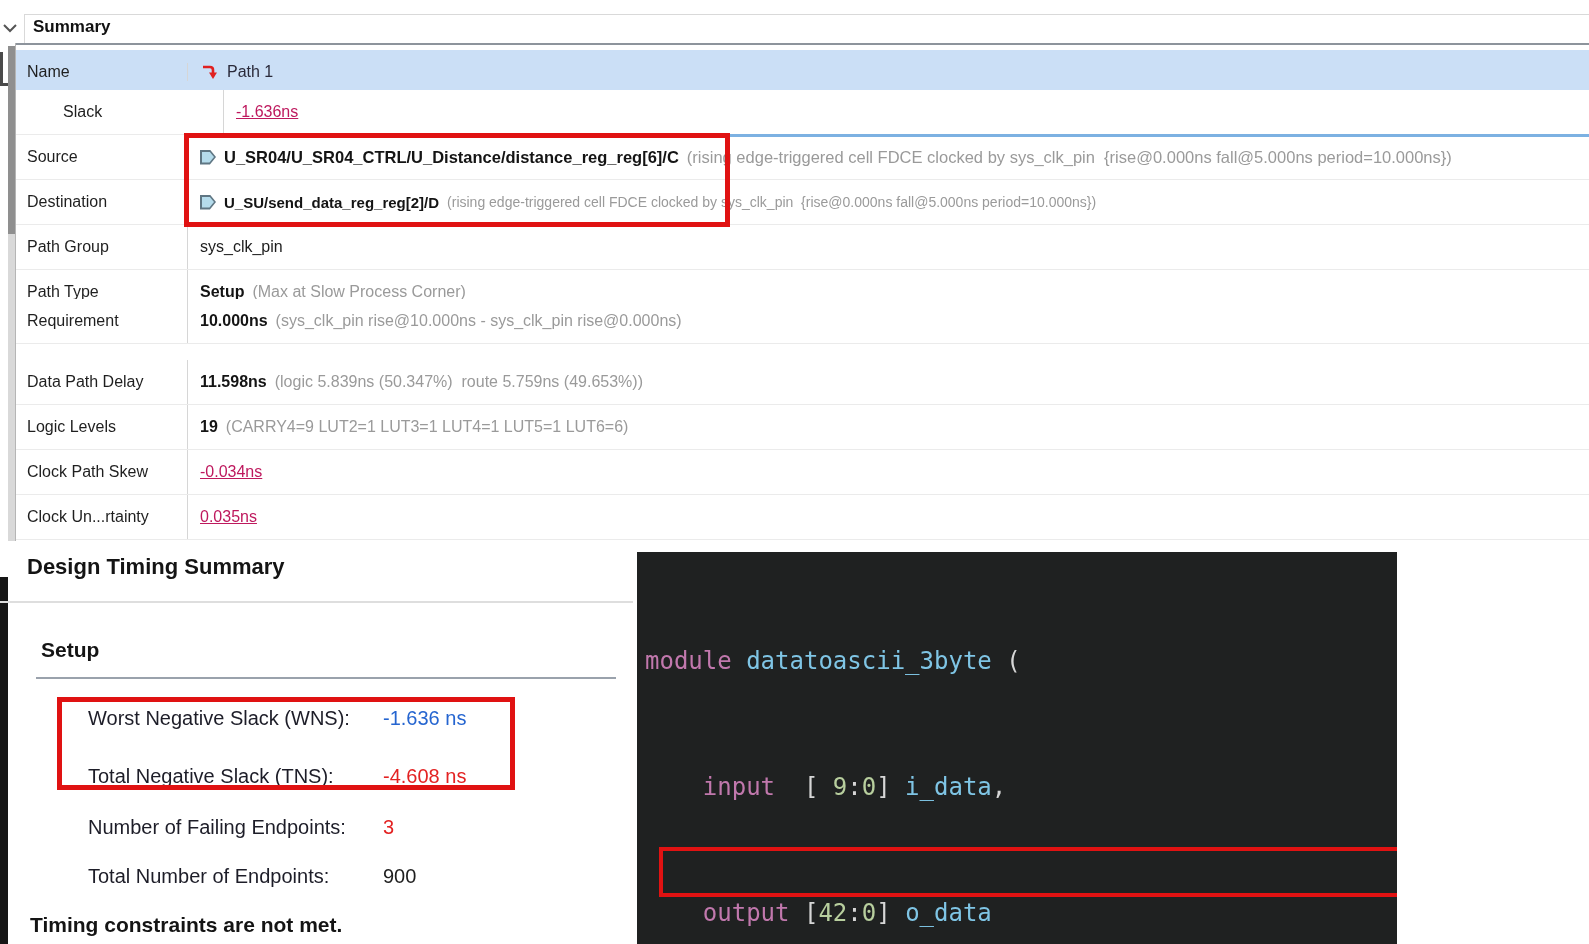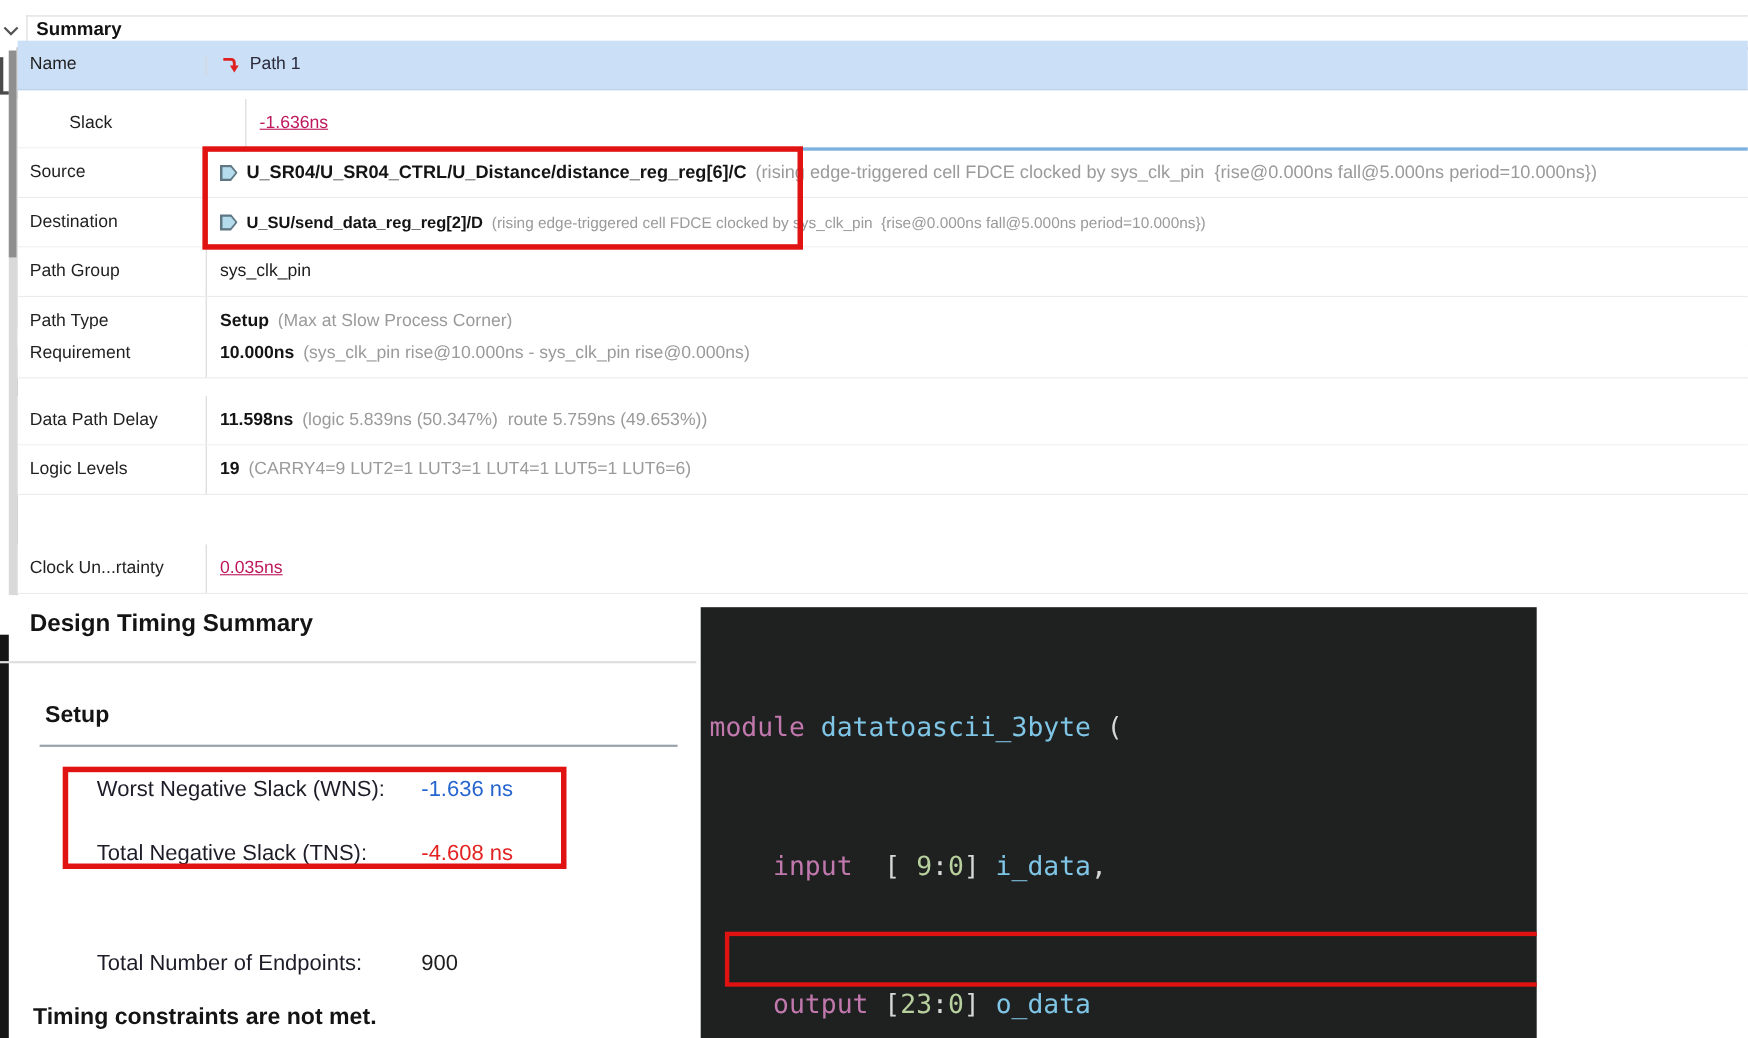--- a/index.html
+++ b/index.html
@@ -68,21 +68,21 @@
   <div class="sum-title">Summary</div>
 
   <div class="mark-v"></div>
   <div class="mark-h"></div>
 
   <div class="tbl-topline"></div>
   <div class="tbl-leftline"></div>
   <div class="scroll-track"></div>
   <div class="scroll-thumb"></div>
 
-  <div class="srow sel" style="top:37px;align-items:center;">
+  <div class="srow sel" style="top:50px;align-items:center;">
     <div class="slabel">Name</div>
     <div class="sval">
       <svg width="19" height="18" viewBox="0 0 19 18">
         <path d="M3 4 H10 Q13 4 13 7 V10" fill="none" stroke="#e02020" stroke-width="2.6"></path>
         <polygon points="9,9.5 17,9.5 13,16" fill="#e02020"></polygon>
       </svg>
       <span class="namev">Path 1</span>
     </div>
   </div>
 
@@ -149,20 +149,26 @@
   </div>
 
   <div class="srow" style="top:405px;">
     <div class="slabel">Logic Levels</div>
     <div class="sval">
       <span class="b">19</span>
       <span class="g">(CARRY4=9 LUT2=1 LUT3=1 LUT4=1 LUT5=1 LUT6=6)</span>
     </div>
   </div>
 
+  <div class="srow" style="top:450px;">
+    <div class="slabel">Clock Path Skew</div>
+    <div class="sval">
+        <span class="lnk">-0.034ns</span>
+      </div>
+  </div>
 
   <div class="srow" style="top:495px;">
     <div class="slabel">Clock Un...rtainty</div>
     <div class="sval">
         <span class="lnk">0.035ns</span>
       </div>
   </div>
 
   <div class="blueline" style="left:729px;top:134px;width:860px;height:3px;"></div>
   <div class="redbox" style="left:184px;top:133px;width:546px;height:94px;"></div>
@@ -175,34 +181,38 @@
     <div class="setup-u"></div>
 
     <div class="mrow" style="top:153px;">
       <span class="mlabel">Worst Negative Slack (WNS):</span>
       <span class="mval-blue">-1.636 ns</span>
     </div>
     <div class="mrow" style="top:211px;">
       <span class="mlabel">Total Negative Slack (TNS):</span>
       <span class="mval-red">-4.608 ns</span>
     </div>
+    <div class="mrow" style="top:262px;">
+      <span class="mlabel">Number of Failing Endpoints:</span>
+      <span class="mval-red">3</span>
+    </div>
     <div class="mrow" style="top:311px;">
       <span class="mlabel">Total Number of Endpoints:</span>
       <span class="mval-black">900</span>
     </div>
 
     <div class="redbox" style="left:57px;top:145px;width:458px;height:93px;"></div>
     <div class="dts-footer">Timing constraints are not met.</div>
   </div>
 
   <div class="code">
     <div class="codepre">
       <div class="code-line"><span class="tok-kw">module</span><span class="tok-pl"> </span><span class="tok-id">datatoascii_3byte</span><span class="tok-pl"> (</span></div>
       <div class="code-line"><span class="tok-pl">    </span><span class="tok-kw">input</span><span class="tok-pl">  [ </span><span class="tok-num">9</span><span class="tok-pl">:</span><span class="tok-num">0</span><span class="tok-pl">] </span><span class="tok-id">i_data</span><span class="tok-pl">,</span></div>
-      <div class="code-line"><span class="tok-pl">    </span><span class="tok-kw">output</span><span class="tok-pl"> [</span><span class="tok-num">23</span><span class="tok-pl">:</span><span class="tok-num">0</span><span class="tok-pl">] </span><span class="tok-id">o_data</span></div>
+      <div class="code-line"><span class="tok-pl">    </span><span class="tok-kw">output</span><span class="tok-pl"> [</span><span class="tok-num">42</span><span class="tok-pl">:</span><span class="tok-num">0</span><span class="tok-pl">] </span><span class="tok-id">o_data</span></div>
       
       
       
       
       
       
     </div>
     <div class="redbox" style="left:22px;top:295px;width:864px;height:50px;border-width:4px;"></div>
   </div>
 

